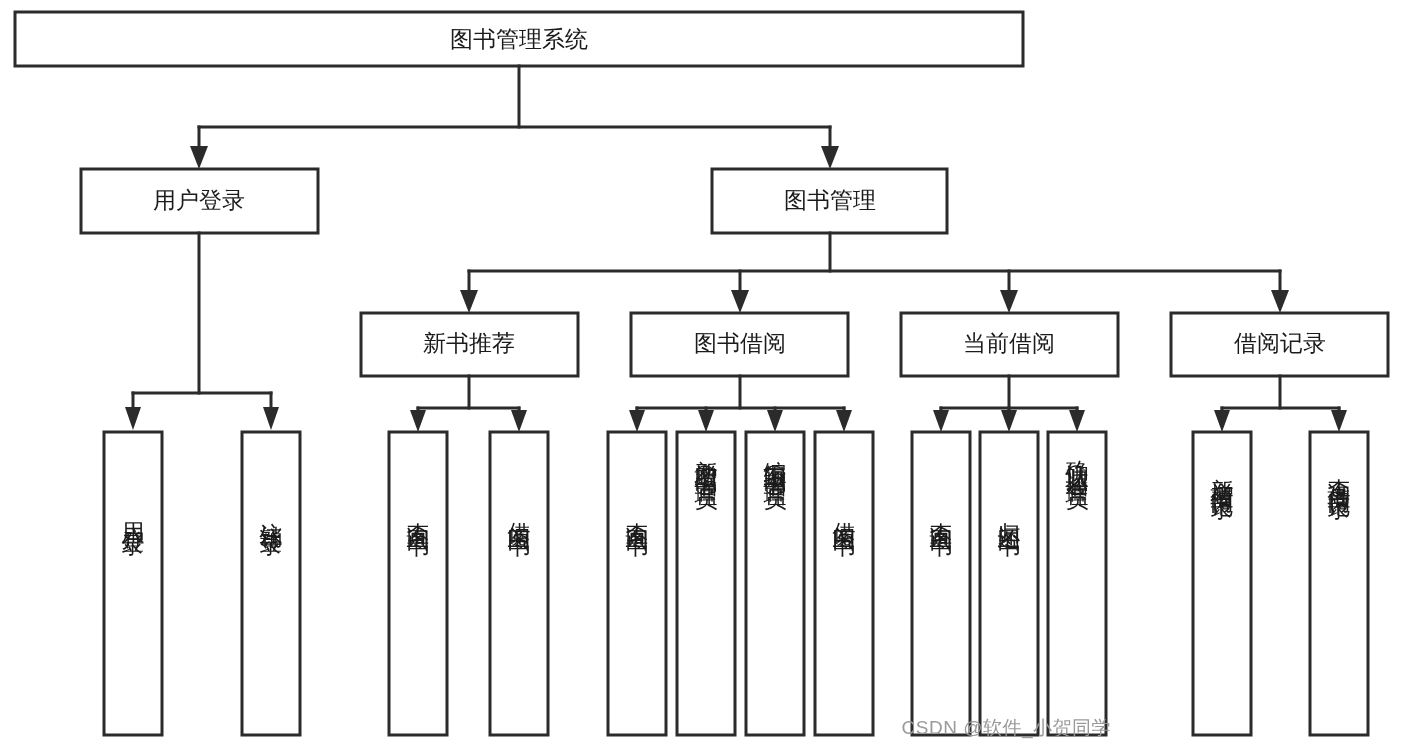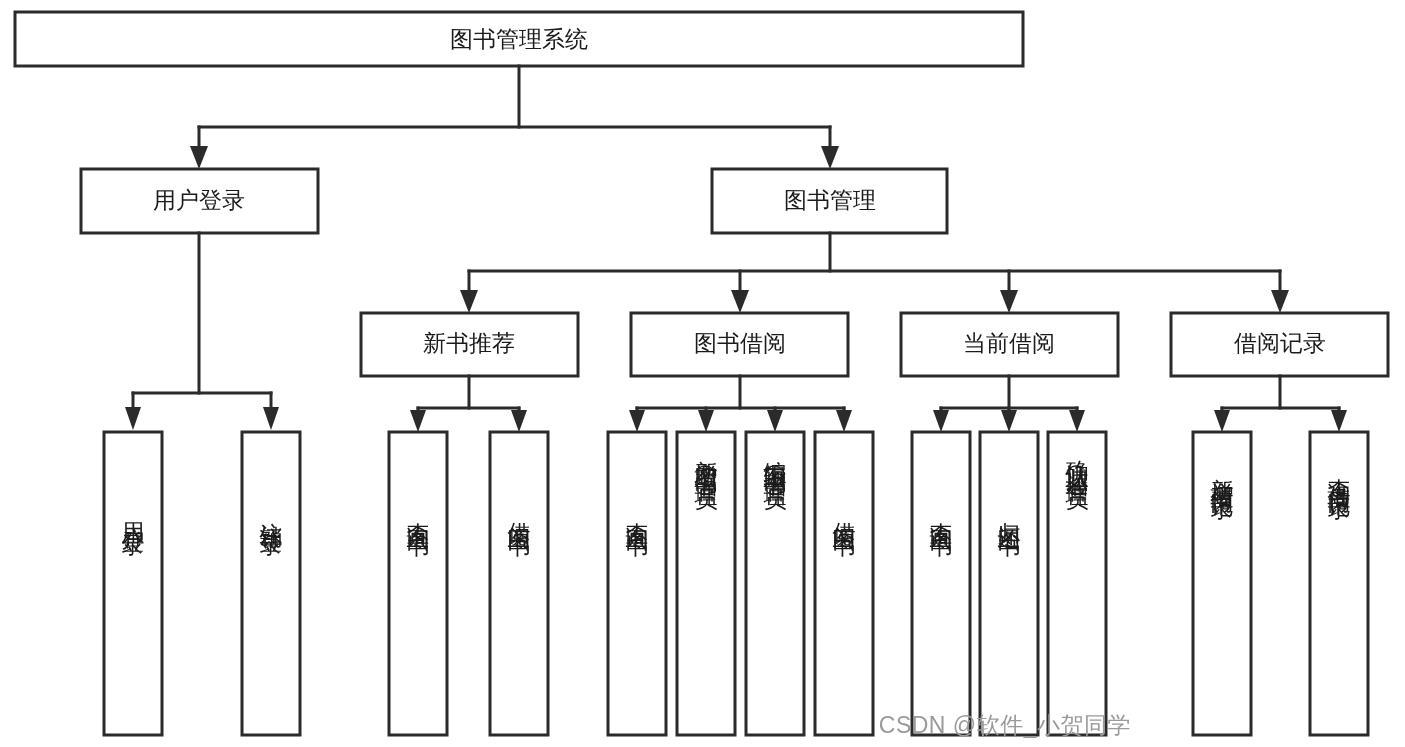--- a/index.html
+++ b/index.html
@@ -62,24 +62,24 @@
     text-orientation: upright;
     font-family: "Liberation Sans", "DejaVu Sans", sans-serif;
     font-size: 23px;
     line-height: 1.0;
     color: #1b1b1b;
     letter-spacing: 4px;
     white-space: nowrap;
   }
   .watermark {
     position: absolute;
-    right: 8px;
+    right: 28px;
     bottom: 6px;
     font-family: "Liberation Sans", "DejaVu Sans", sans-serif;
-    font-size: 23px;
+    font-size: 19px;
     color: #9a9a9a;
     letter-spacing: 0.5px;
     white-space: nowrap;
   }
 </style>
 </head>
 <body>
 
 <div id="diagram-root">
 

